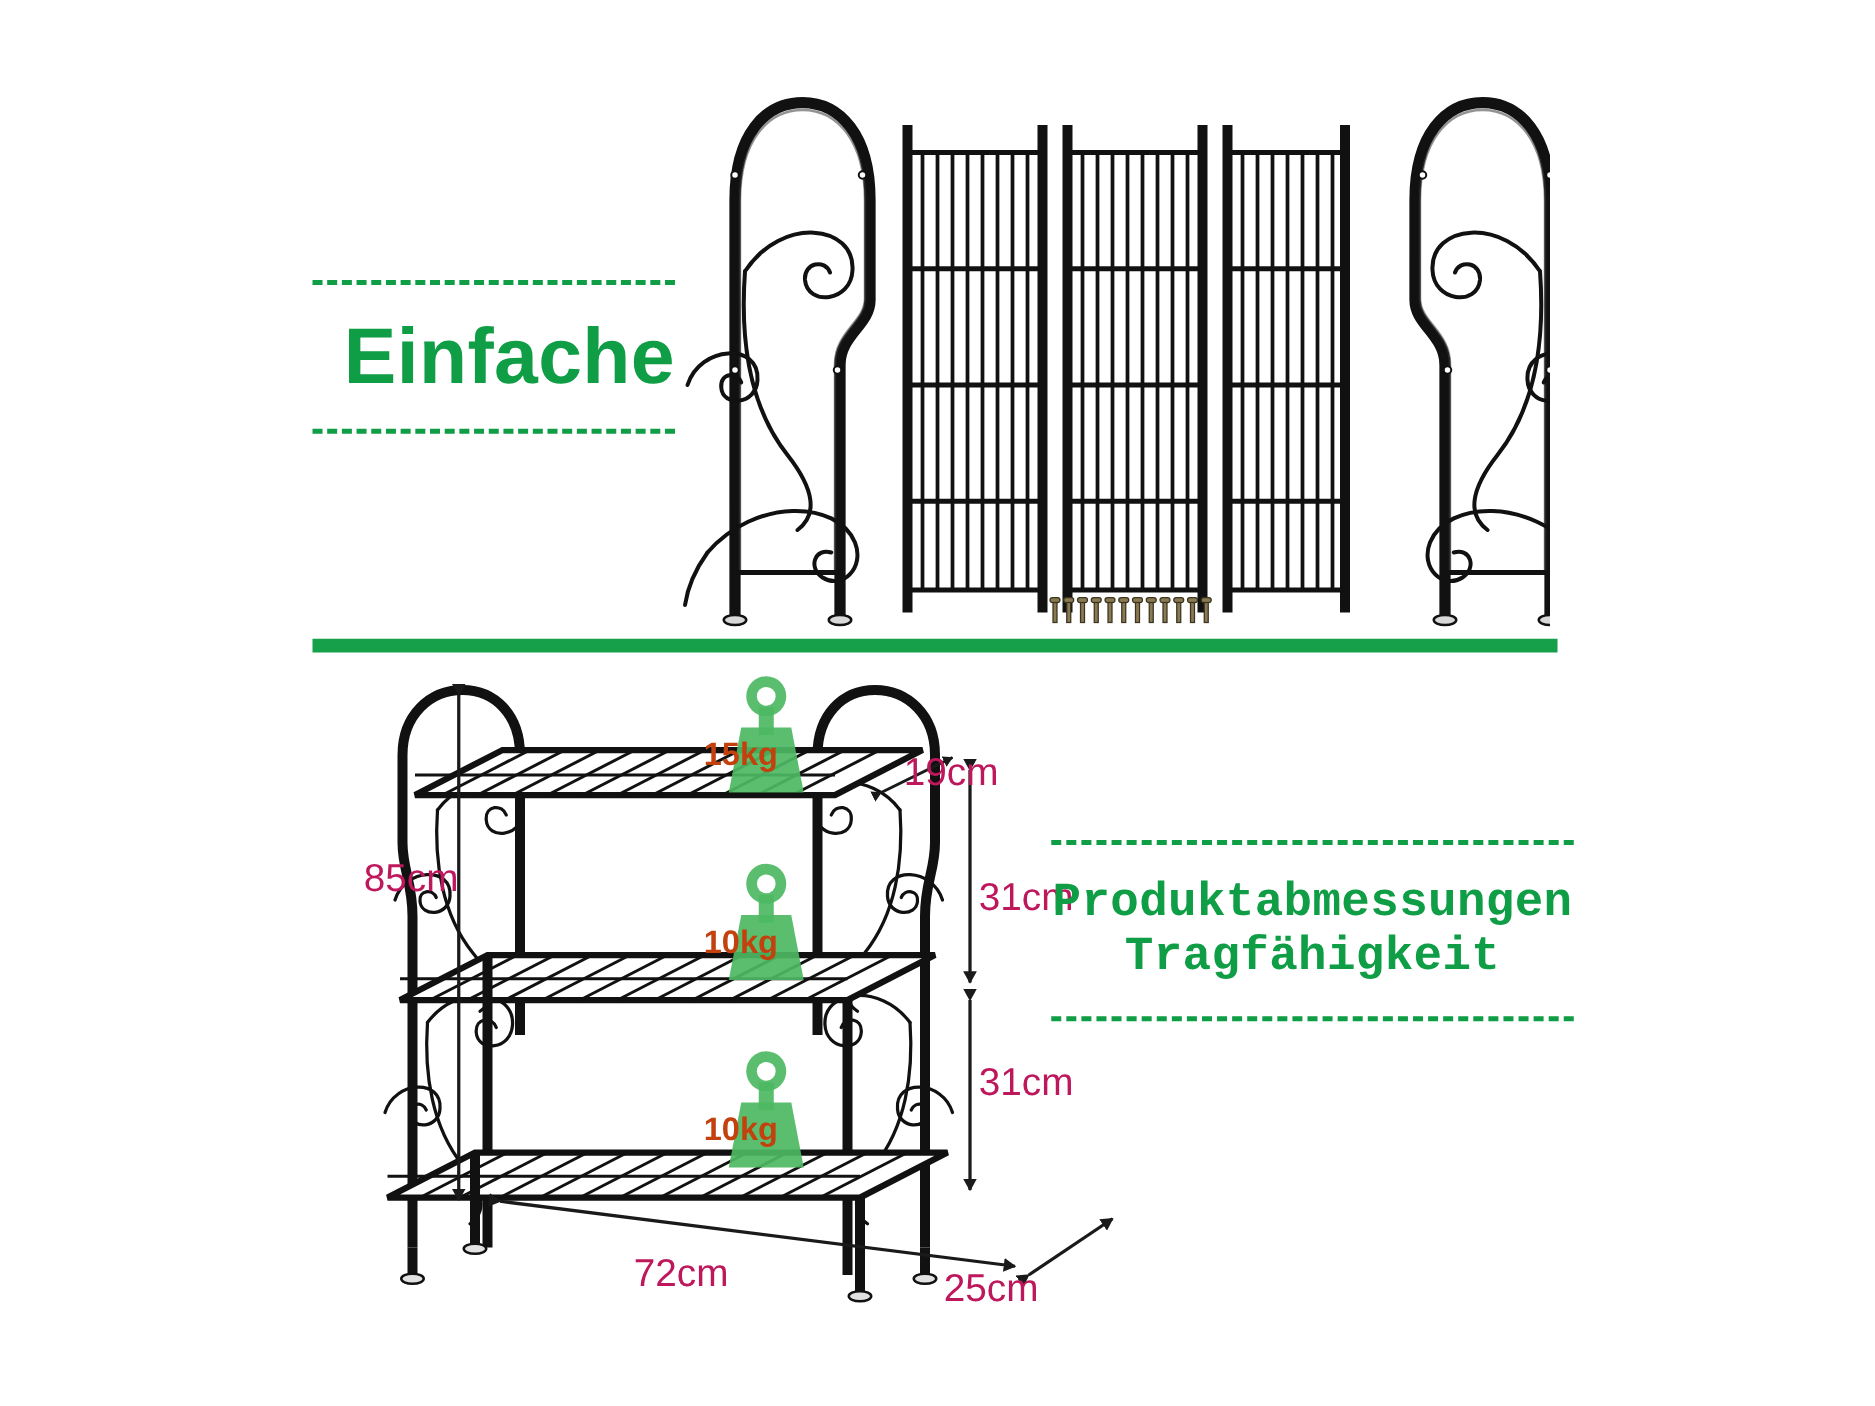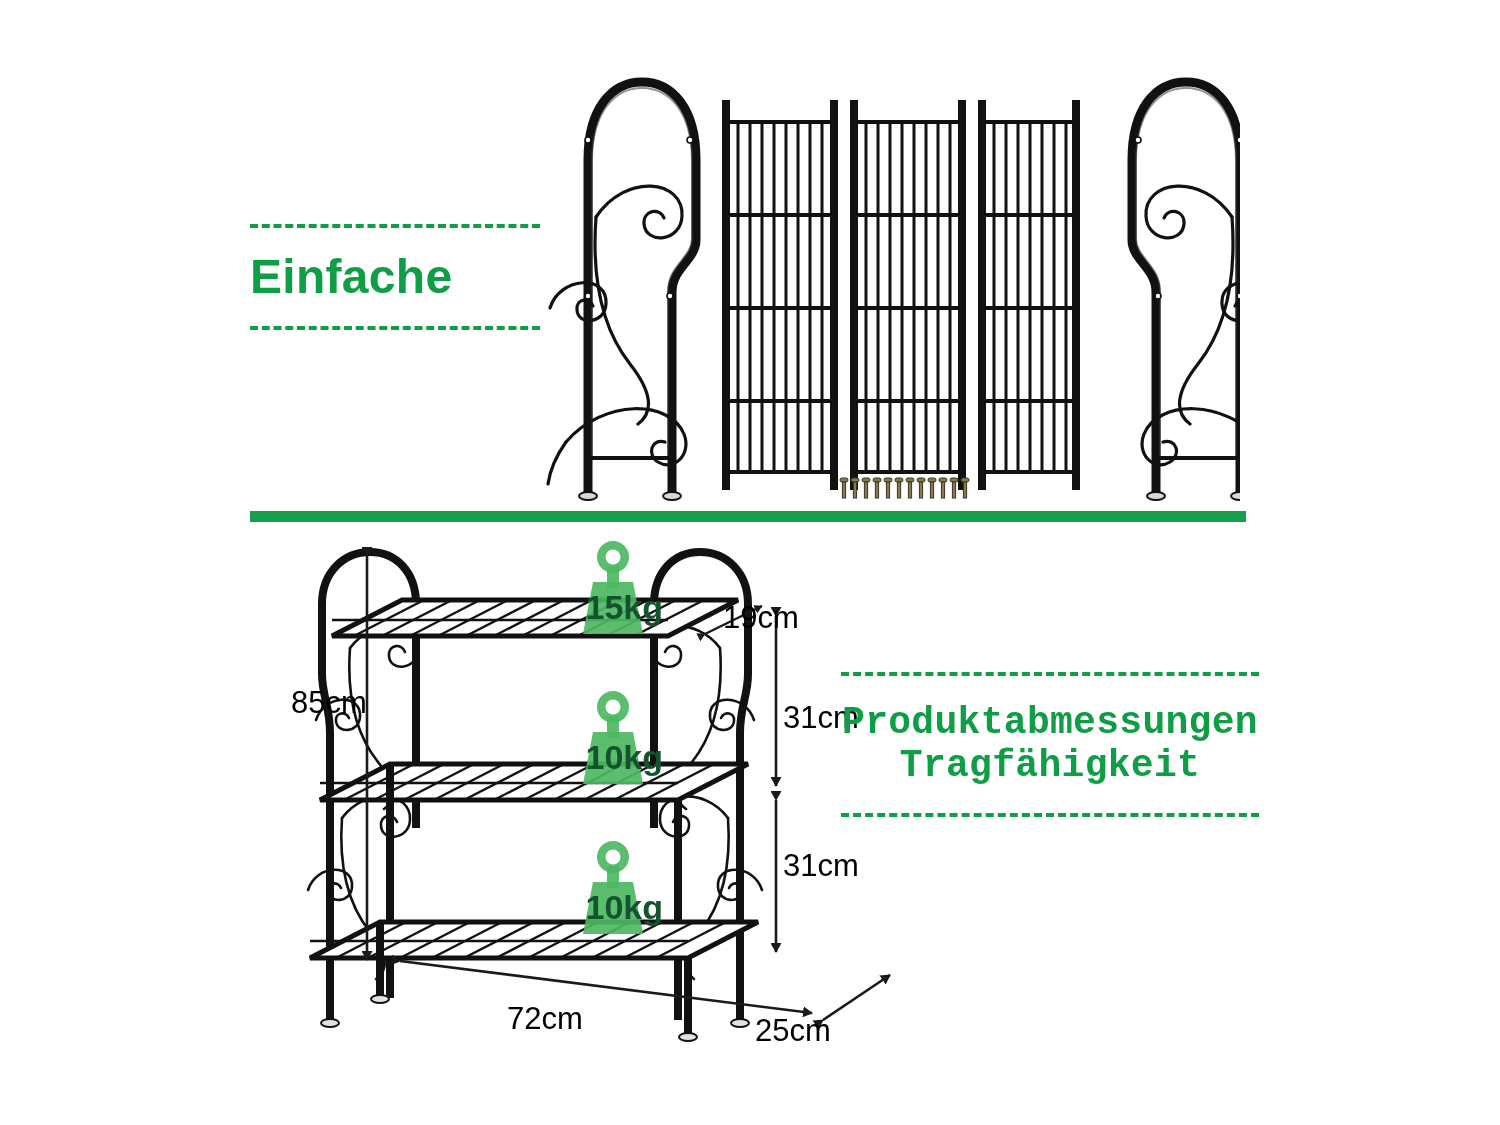--- a/index.html
+++ b/index.html
@@ -7,21 +7,21 @@
   body{width:1500px;height:1125px;position:relative;overflow:hidden;
        font-family:"Liberation Sans","DejaVu Sans",sans-serif;}
 
   .stage{position:absolute;inset:0;width:1500px;height:1125px;}
 
   
   .headblock{position:absolute;text-align:center;}
   .headline{color:#0f9d45;font-weight:700;line-height:1.12;letter-spacing:.3px;}
 
   #head-assembly{left:250px;top:224px;width:290px;}
-  #head-assembly .headline{font-size:48px;text-align:left;}
+  #head-assembly .headline{font-size:63px;text-align:right;}
 
   #head-dims{left:828px;top:672px;width:444px;}
   #head-dims .headline{font-size:38px;font-family:Liberation Mono, monospace;}
 
   .dashrule{height:0;border-top:4px dashed #0f9d45;width:100%;}
   #head-assembly .dashrule.top{margin-bottom:22px;}
   #head-assembly .dashrule.bot{margin-top:22px;}
   #head-dims .dashrule.top{margin-bottom:26px;width:94%;margin-left:3%;}
   #head-dims .dashrule.bot{margin-top:26px;width:94%;margin-left:3%;}
 
@@ -30,32 +30,32 @@
            background:#16a04a;}
 
   
   .svgwrap{position:absolute;}
   #exploded{left:520px;top:60px;width:720px;height:450px;}
   #assembled{left:270px;top:528px;width:620px;height:530px;}
 
   
   .weight{position:absolute;width:0;height:0;}
   .weight svg{position:absolute;left:0;top:0;overflow:visible;}
-  .wlabel{position:absolute;color:#14532d;font-weight:700;
-          font-size:34px;line-height:1;white-space:nowrap;
-          text-align:right;}
+  .wlabel{position:absolute;color:#c2410c;font-weight:700;
+          font-size:26px;line-height:1;white-space:nowrap;
+          text-align:left;}
   #w-top{left:563px;top:538px;}
   #w-top .wlabel{left:0px;top:52px;width:100px;}
   #w-mid{left:563px;top:688px;}
   #w-mid .wlabel{left:0px;top:52px;width:100px;}
   #w-bot{left:563px;top:838px;}
   #w-bot .wlabel{left:0px;top:52px;width:100px;}
 
   
-  .dimtxt{position:absolute;color:#000000;font-size:31px;white-space:nowrap;}
+  .dimtxt{position:absolute;color:#be185d;font-size:31px;white-space:nowrap;}
   #dim-85{left:291px;top:685px;}
   #dim-19{left:723px;top:600px;}
   #dim-31a{left:783px;top:700px;}
   #dim-31b{left:783px;top:848px;}
   #dim-72{left:507px;top:1001px;}
   #dim-25{left:755px;top:1013px;}
 
   .dimsvg{position:absolute;left:0;top:0;width:1500px;height:1125px;
           pointer-events:none;overflow:visible;}
 </style>

